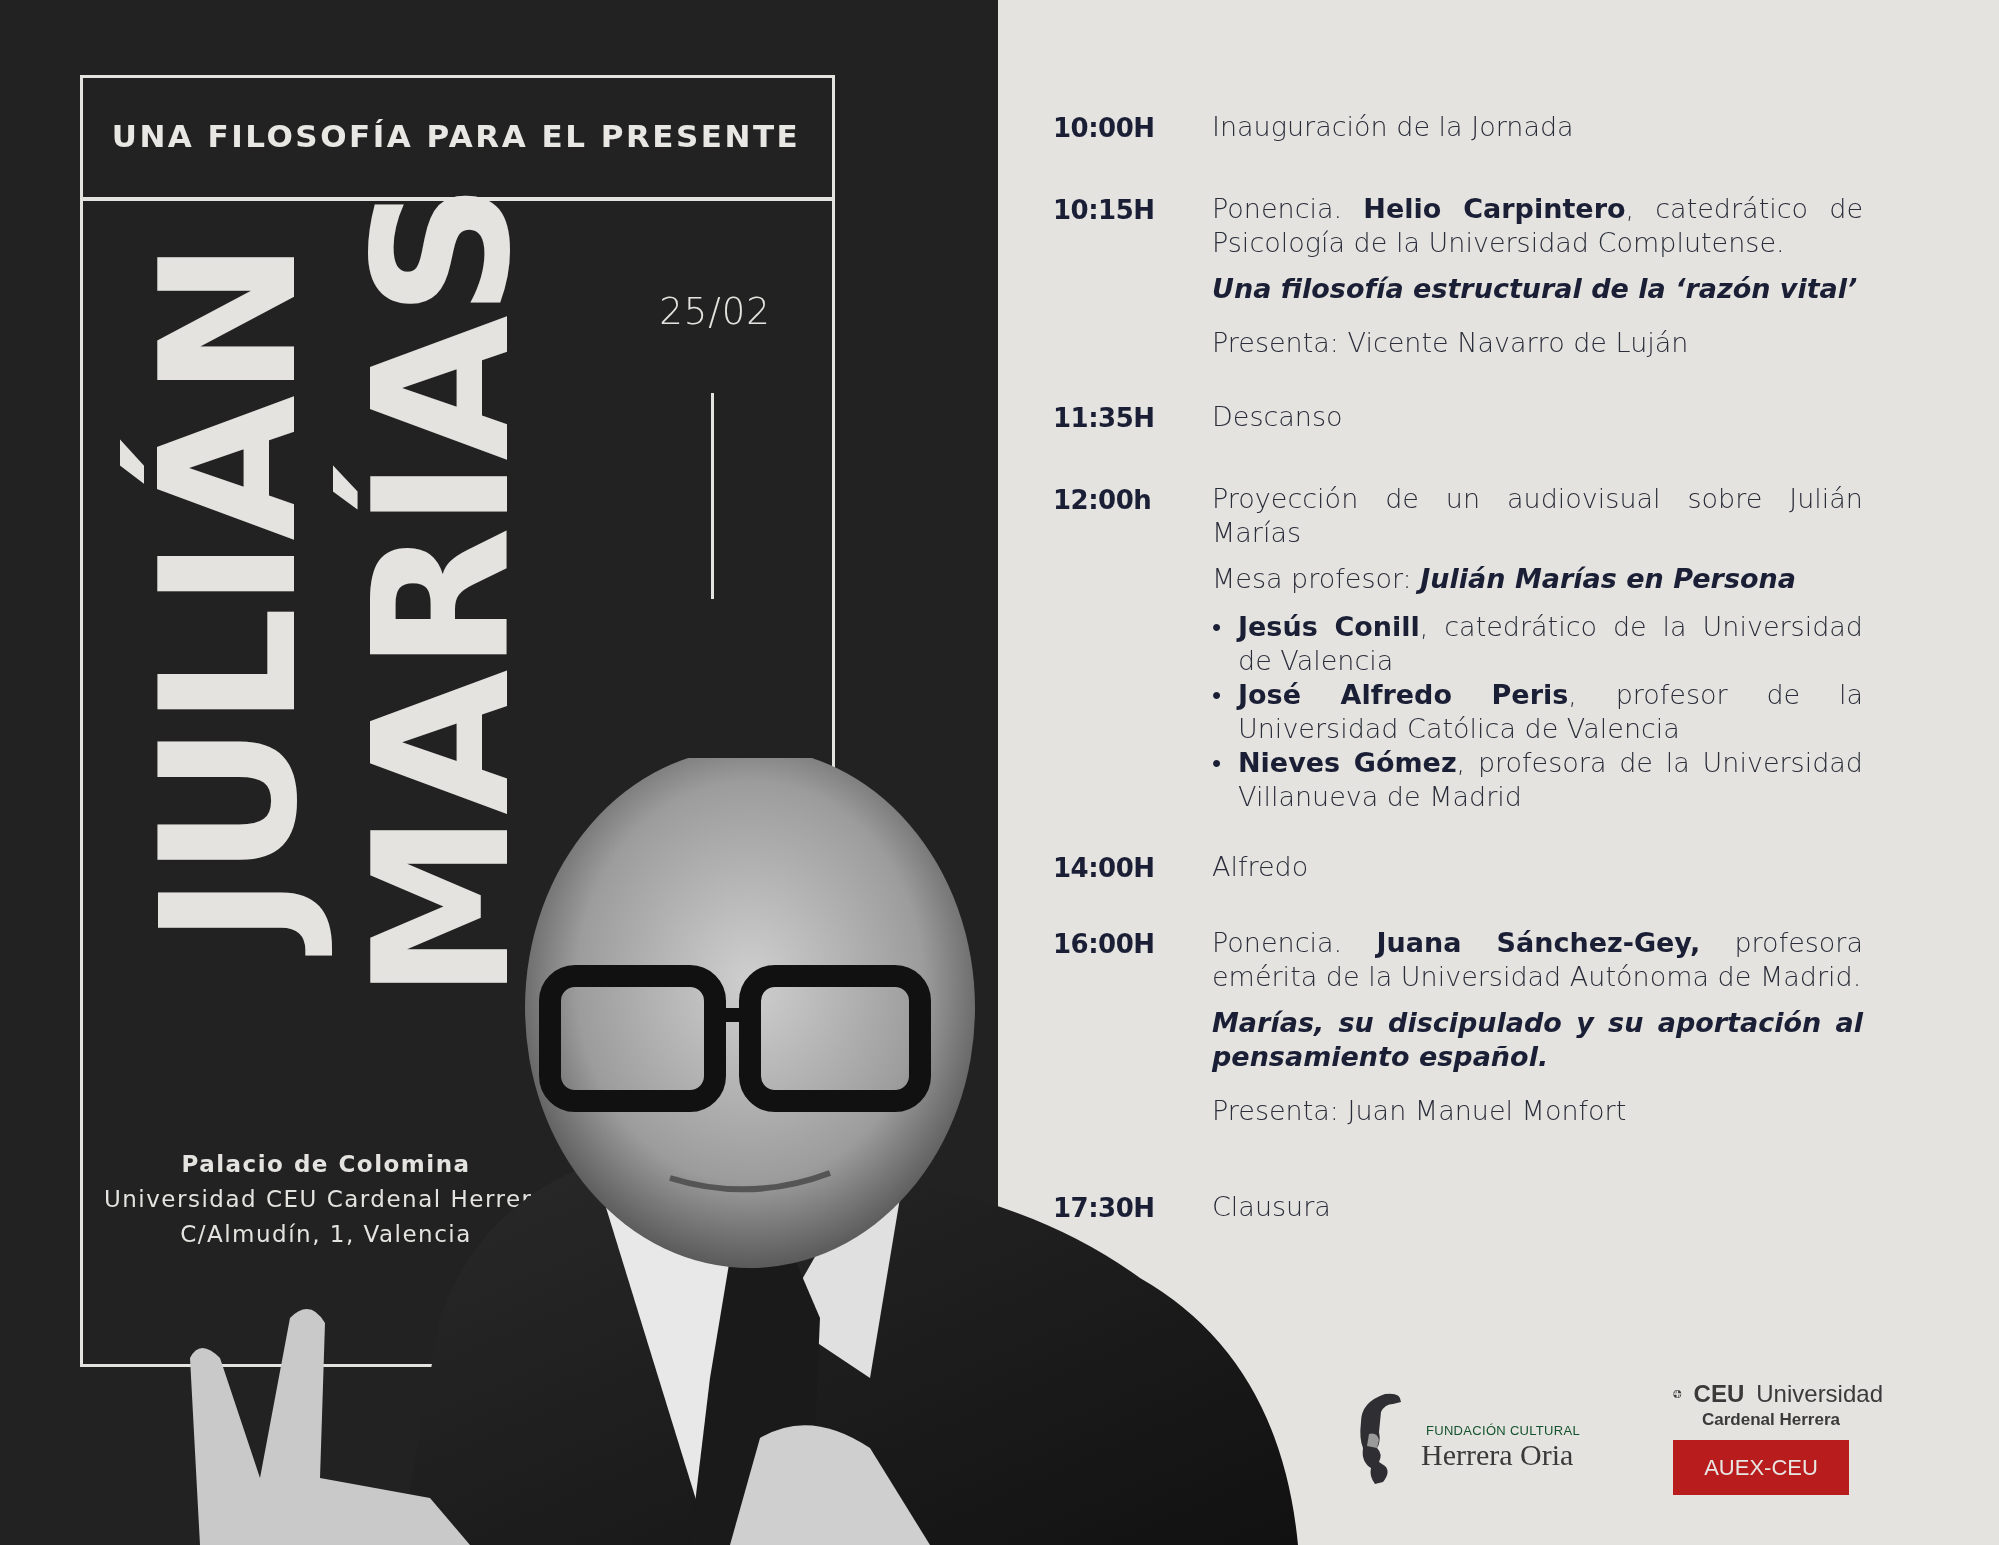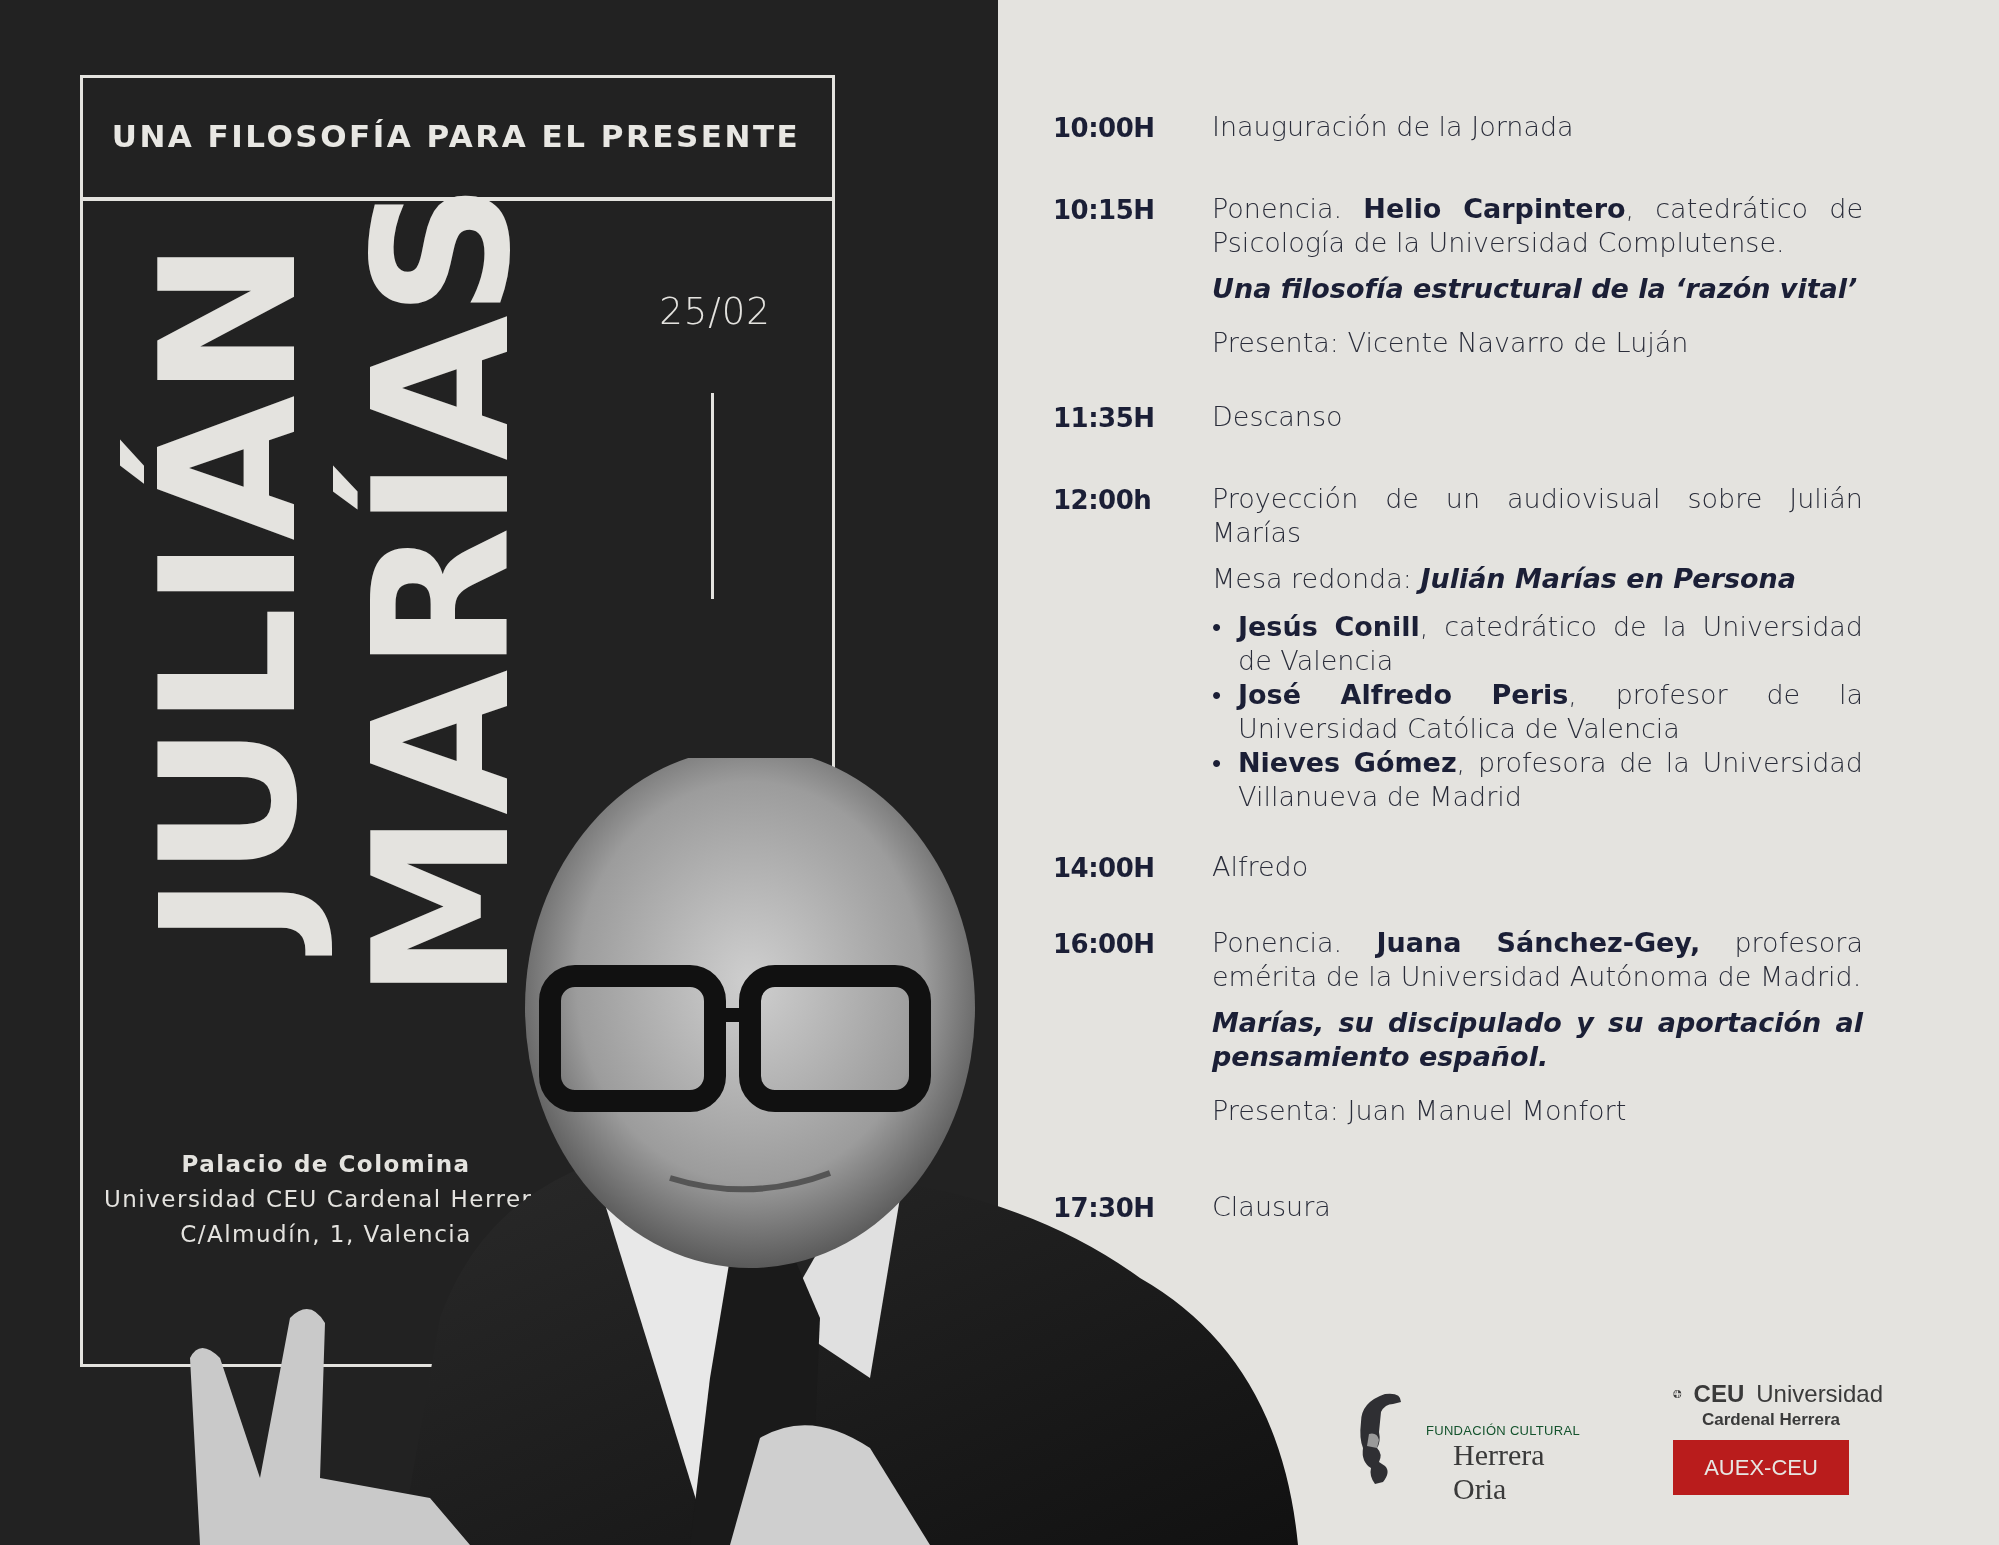--- a/index.html
+++ b/index.html
@@ -34,21 +34,21 @@
   .desc .gap { margin-top:12px; }
   .desc .gap2 { margin-top:20px; }
   .desc ul { margin:14px 0 0 0; padding:0 0 0 26px; list-style:none; }
   .desc li { position:relative; }
   .desc li::before { content:"\2022"; position:absolute; left:-26px; top:0; color:#1b1f36; font-size:26px; }
 
   .logos { position:absolute; left:1355px; top:1380px; width:550px; height:140px; }
   .ho-logo { position:absolute; left:0; top:12px; width:230px; height:100px; }
   .ho-icon { position:absolute; left:0; top:0; width:48px; height:92px; }
   .ho-small { position:absolute; left:71px; top:31px; font-size:13px; color:#14532d; letter-spacing:0.3px; }
-  .ho-big { position:absolute; left:66px; top:46px; font-family:"Liberation Serif", serif; font-size:30px; color:#3a3a3a;margin-left:32px; }
+  .ho-big { position:absolute; left:66px; top:46px; font-family:"Liberation Serif", serif; font-size:30px; color:#3a3a3a; }
   .ceu-logo { position:absolute; left:318px; top:0; width:210px; }
   .ceu-top { display:flex; align-items:center; gap:12px; font-size:24px; color:#3a3a3a; }
   .ceu-top .ceu-bold { font-weight:bold; }
   .ceu-sub { text-align:center; font-weight:bold; font-size:17px; color:#3a3a3a; margin-top:2px; width:196px; }
   .auex { position:absolute; left:318px; top:60px; width:176px; height:55px; background:#b91c1c; color:#e7e6e2; display:flex; align-items:center; justify-content:center; font-size:22px; }
 </style>
 </head>
 <body>
 
 <div class="left-panel"></div>
@@ -125,21 +125,21 @@
     <div class="time">11:35H</div>
     <div class="desc">
       <p>Descanso</p>
     </div>
   </div>
 
   <div class="row" style="top:372px">
     <div class="time">12:00h</div>
     <div class="desc">
       <p>Proyección de un audiovisual sobre Julián Marías</p>
-      <p class="gap"><span>Mesa redonda:</span> <span class="it">Julián Marías en Persona</span></p>
+      <p class="gap"><span>Mesa profesor:</span> <span class="it">Julián Marías en Persona</span></p>
       <ul>
         <li><b>Jesús Conill</b><span>, catedrático de la Universidad de Valencia</span></li>
         <li><b>José Alfredo Peris</b><span>, profesor de la Universidad Católica de Valencia</span></li>
         <li><b>Nieves Gómez</b><span>, profesora de la Universidad Villanueva de Madrid</span></li>
       </ul>
     </div>
   </div>
 
   <div class="row" style="top:740px">
     <div class="time">14:00H</div>

